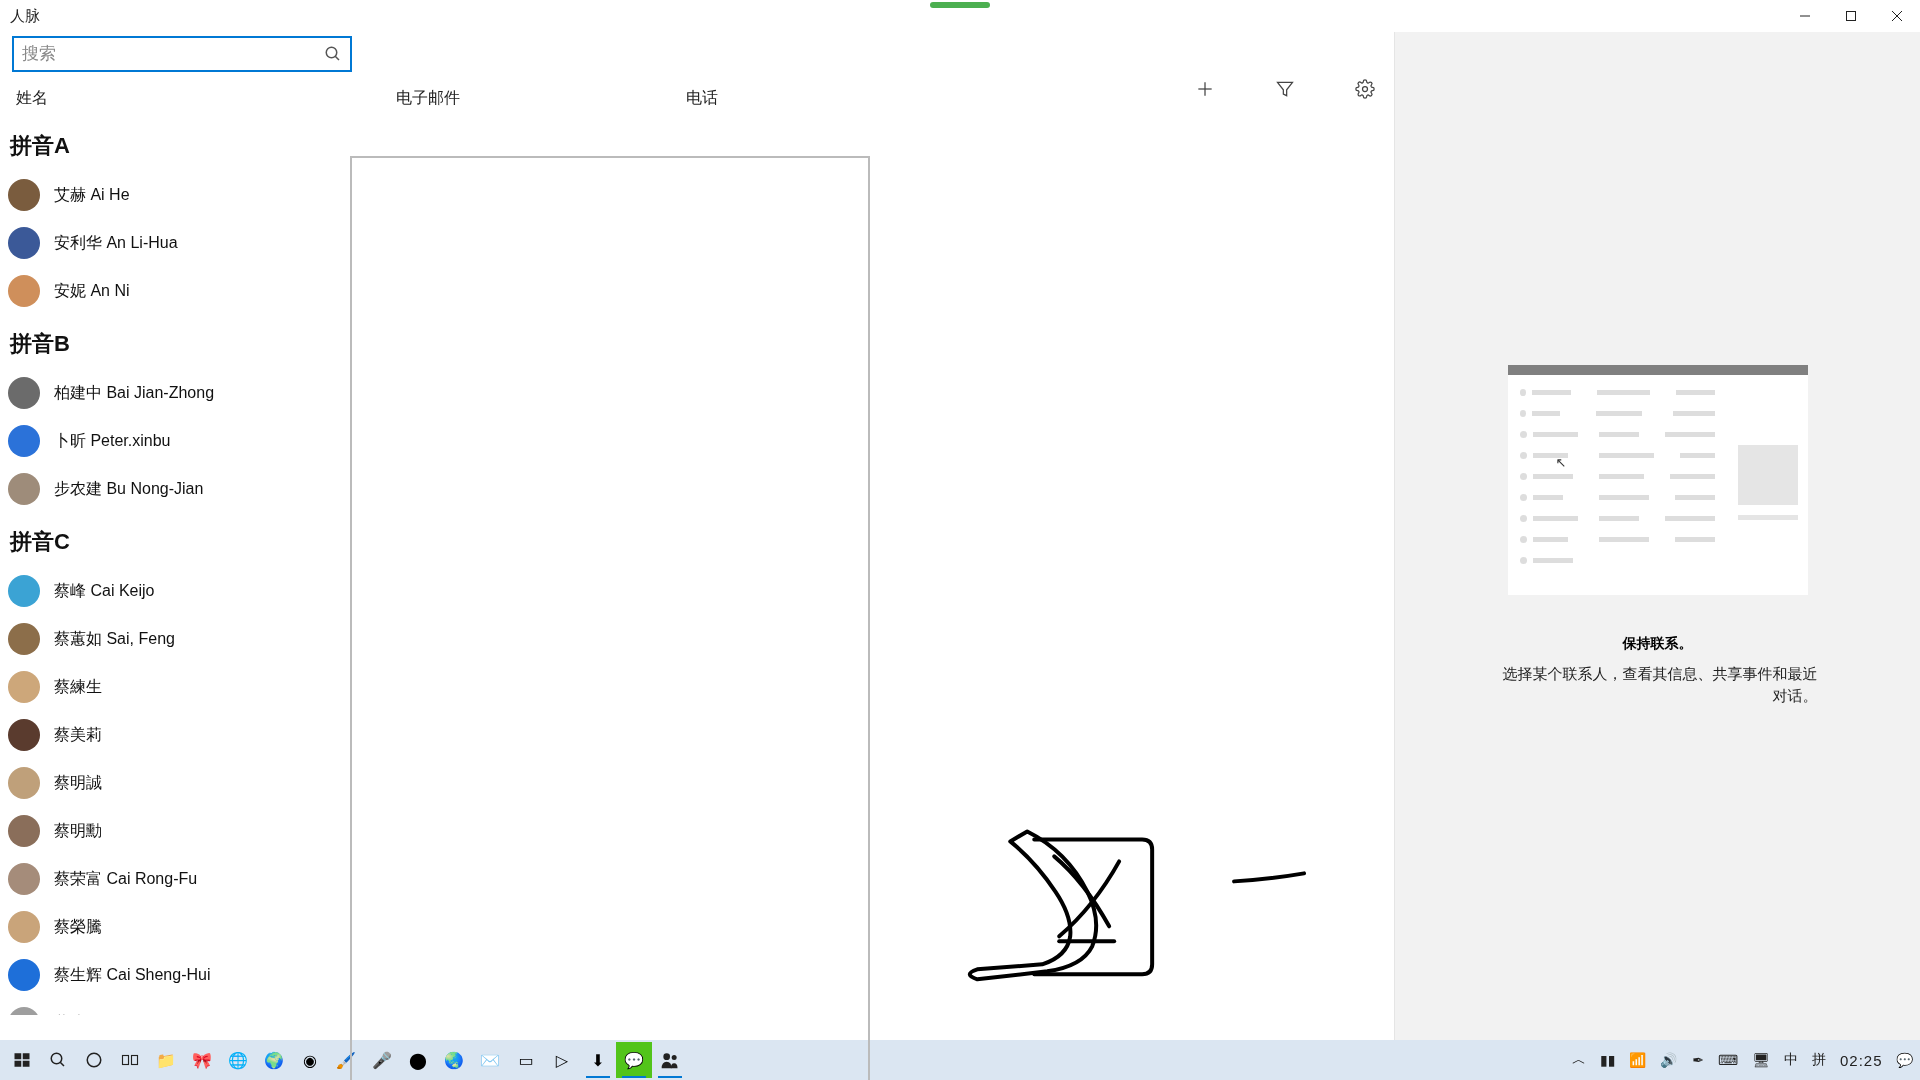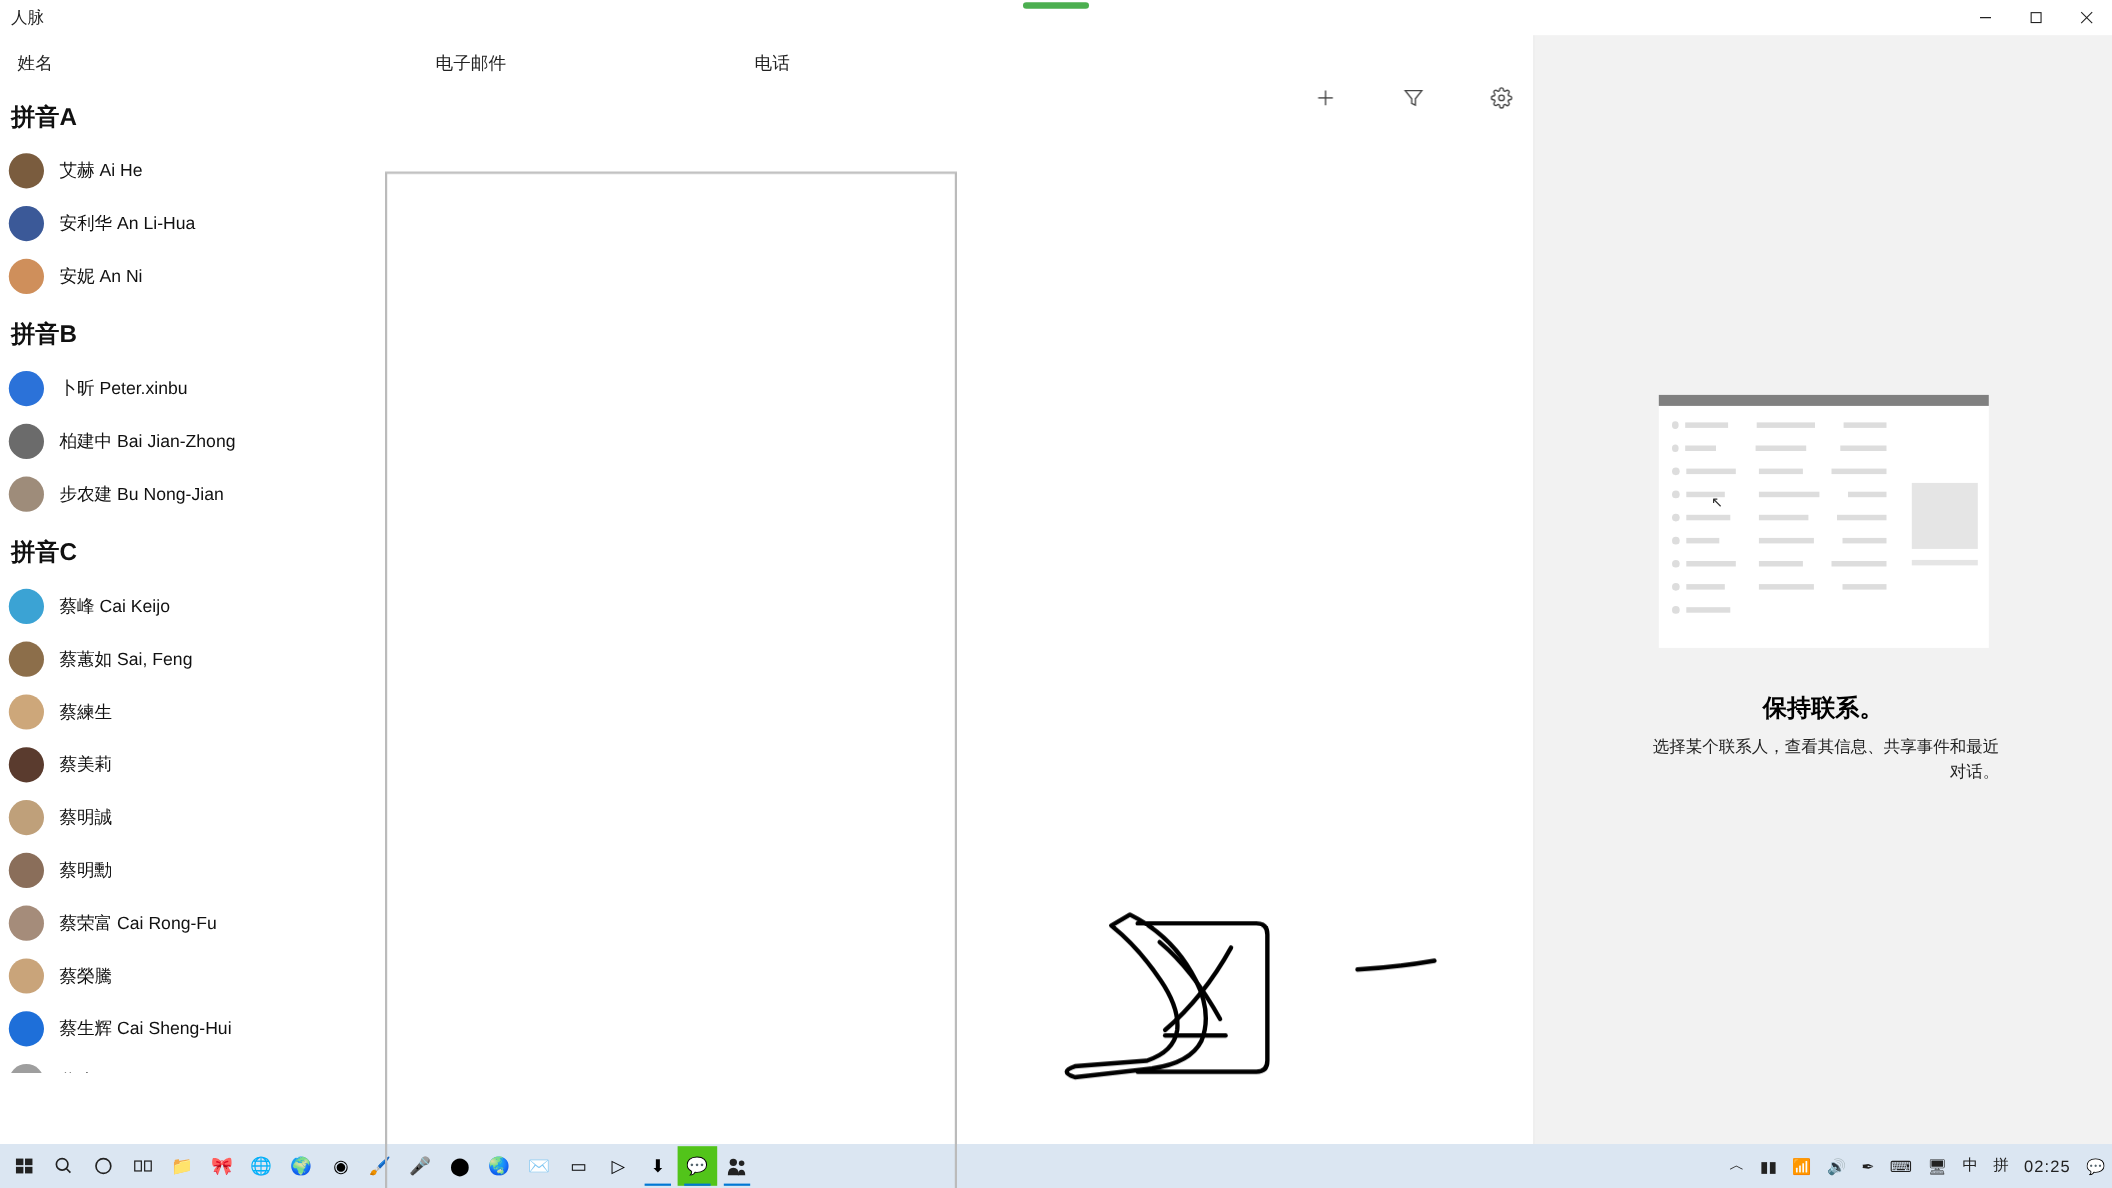--- a/index.html
+++ b/index.html
@@ -162,21 +162,21 @@
   .illus-side {
     position: absolute; right: 10px; top: 70px; width: 60px; height: 60px; background: #e5e5e5;
   }
   .illus-side2 {
     position: absolute; right: 10px; top: 140px; width: 60px; height: 5px; background: #e5e5e5;
   }
   .illus-cursor {
     position: absolute; left: 48px; top: 80px;
     font-size: 13px; color: #333;
   }
-  .empty-title { font-size: 22px; font-weight: 700; margin-bottom: 10px; }
+  .empty-title { font-size: 14px; font-weight: 700; margin-bottom: 10px; }
   .empty-desc  { font-size: 15px; color: #222; text-align: right; line-height: 1.5; }
   
   
   .taskbar {
     height: 40px;
     background: #dbe6f2;
     display: flex;
     align-items: center;
     padding: 0 4px;
     position: relative;
@@ -219,20 +219,29 @@
           <line x1="1" y1="1" x2="11" y2="11" stroke="#222" stroke-width="1"></line>
           <line x1="11" y1="1" x2="1" y2="11" stroke="#222" stroke-width="1"></line>
         </svg>
     </div>
   </div>
 </div>
 
 <div class="content">
 
   <div class="left-pane">
+    <div class="search-row">
+      <div class="search-box">
+        <input class="search-input" placeholder="搜索" style="">
+        <svg class="search-icon" viewBox="0 0 24 24" fill="none" stroke="currentColor" stroke-width="2">
+            <circle cx="10" cy="10" r="7"></circle>
+            <line x1="20" y1="20" x2="15" y2="15"></line>
+          </svg>
+      </div>
+    </div>
 
     <div class="toolbar-icons">
       <div class="tool-btn">
         <svg width="20" height="20" viewBox="0 0 24 24" fill="none" stroke="currentColor" stroke-width="1.5">
             <line x1="12" y1="4" x2="12" y2="20"></line>
             <line x1="4" y1="12" x2="20" y2="12"></line>
           </svg>
       </div>
       <div class="tool-btn">
         <svg width="20" height="20" viewBox="0 0 24 24" fill="none" stroke="currentColor" stroke-width="1.5">
@@ -262,26 +271,26 @@
         <div class="contact-row">
           <div class="avatar" style="background: rgb(59, 89, 152);"></div>
           <div class="contact-name">安利华 An Li-Hua</div>
         </div>
         <div class="contact-row">
           <div class="avatar" style="background: rgb(207, 143, 91);"></div>
           <div class="contact-name">安妮 An Ni</div>
         </div>
         <div class="group-header">拼音B</div>
         <div class="contact-row">
+          <div class="avatar" style="background: rgb(107, 107, 107);"></div>
+          <div class="contact-name">柏建中 Bai Jian-Zhong</div>
+        </div>
+        <div class="contact-row">
           <div class="avatar" style="background: rgb(43, 114, 217);"></div>
           <div class="contact-name">卜昕 Peter.xinbu</div>
-        </div>
-        <div class="contact-row">
-          <div class="avatar" style="background: rgb(107, 107, 107);"></div>
-          <div class="contact-name">柏建中 Bai Jian-Zhong</div>
         </div>
         <div class="contact-row">
           <div class="avatar" style="background: rgb(158, 140, 122);"></div>
           <div class="contact-name">步农建 Bu Nong-Jian</div>
         </div>
         <div class="group-header">拼音C</div>
         <div class="contact-row">
           <div class="avatar" style="background: rgb(59, 163, 212);"></div>
           <div class="contact-name">蔡峰 Cai Keijo</div>
         </div>

